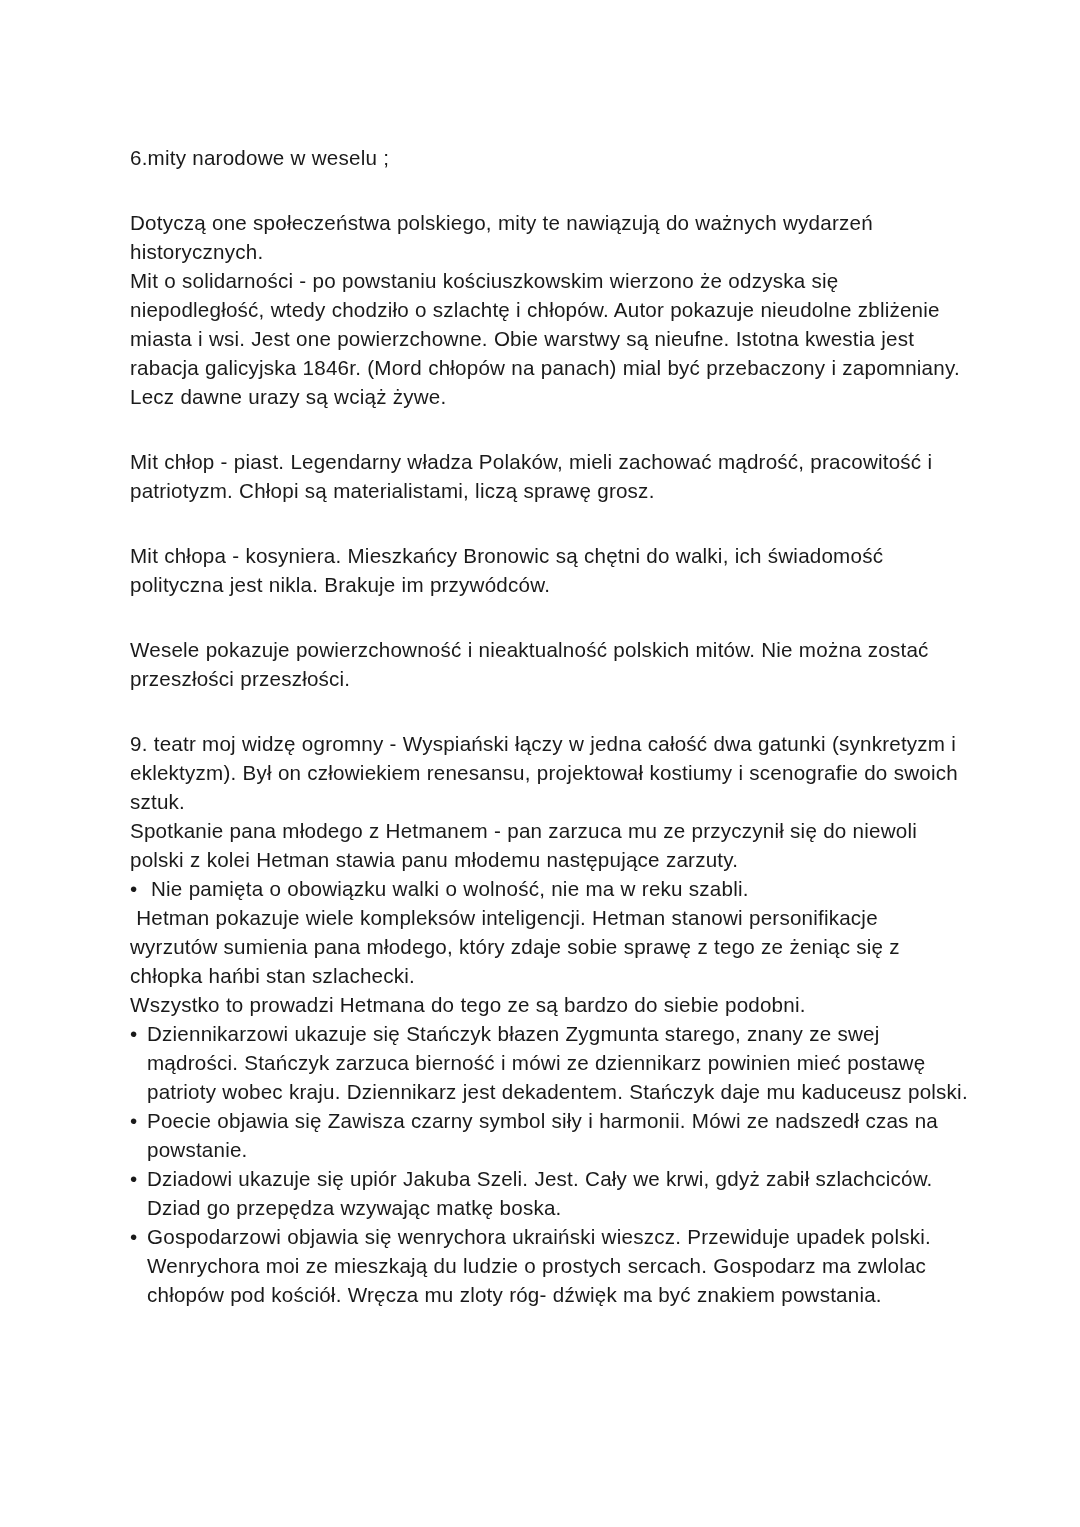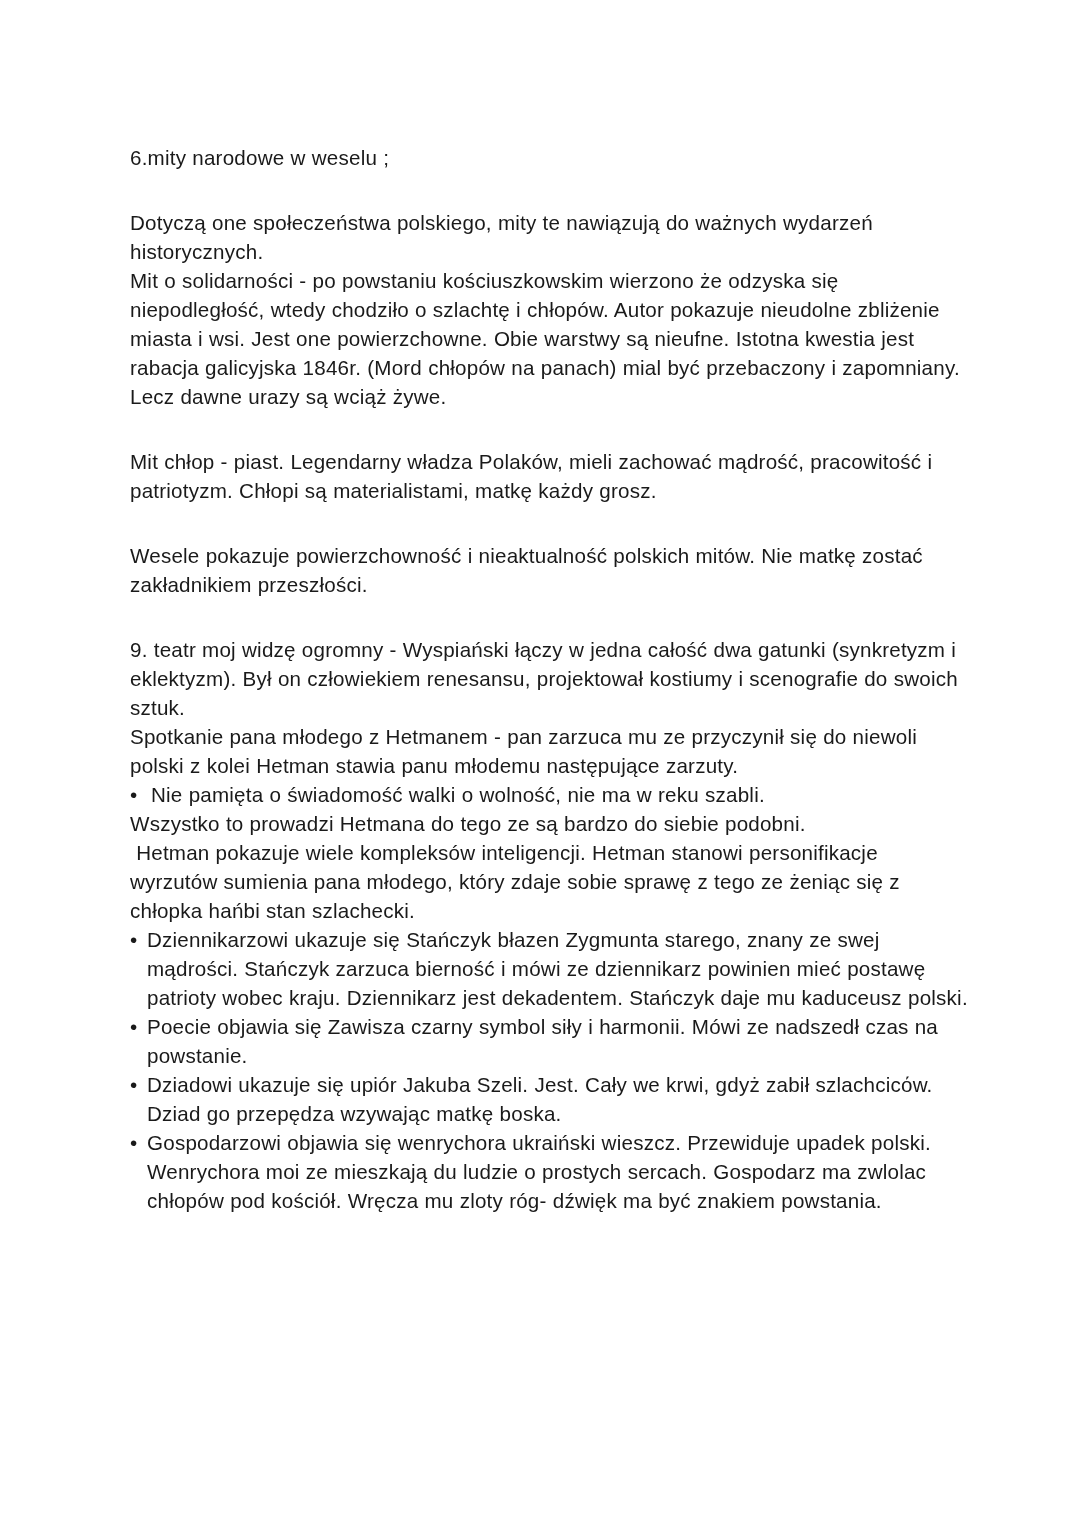--- a/index.html
+++ b/index.html
@@ -74,40 +74,41 @@
 
 <div class="page" style="background: rgb(255, 255, 255); color: rgb(26, 26, 26);">
   <div class="doc-body">
 
     <p class="para gap-0">6.mity narodowe w weselu ;</p>
 
     <p class="para gap-1">Dotyczą one społeczeństwa polskiego, mity te nawiązują do ważnych wydarzeń historycznych.</p>
 
     <p class="para gap-0">Mit o solidarności - po powstaniu kościuszkowskim wierzono że odzyska się niepodległość, wtedy chodziło o szlachtę i chłopów. Autor pokazuje nieudolne zbliżenie miasta i wsi. Jest one powierzchowne. Obie warstwy są nieufne. Istotna kwestia jest rabacja galicyjska 1846r. (Mord chłopów na panach) mial być przebaczony i zapomniany. Lecz dawne urazy są wciąż żywe.</p>
 
-    <p class="para gap-1">Mit chłop - piast. Legendarny władza Polaków, mieli zachować mądrość, pracowitość i patriotyzm. Chłopi są materialistami, matkę każdy grosz.</p>
+    <p class="para gap-1">Mit chłop - piast. Legendarny władza Polaków, mieli zachować mądrość, pracowitość i patriotyzm. Chłopi są materialistami, liczą sprawę grosz.</p>
 
+    <p class="para gap-1">Mit chłopa - kosyniera. Mieszkańcy Bronowic są chętni do walki, ich świadomość polityczna jest nikla. Brakuje im przywódców.</p>
 
-    <p class="para gap-1">Wesele pokazuje powierzchowność i nieaktualność polskich mitów. Nie matkę zostać zakładnikiem przeszłości.</p>
+    <p class="para gap-1">Wesele pokazuje powierzchowność i nieaktualność polskich mitów. Nie można zostać przeszłości przeszłości.</p>
 
     <p class="para gap-1">9. teatr moj widzę ogromny - Wyspiański łączy w jedna całość dwa gatunki (synkretyzm i eklektyzm). Był on człowiekiem renesansu, projektował kostiumy i scenografie do swoich sztuk.</p>
 
     <p class="para gap-3">Spotkanie pana młodego z Hetmanem - pan zarzuca mu ze przyczynił się do niewoli polski z kolei Hetman stawia panu młodemu następujące zarzuty.</p>
 
     <ul class="bullets gap-1">
 
       <li class="bullet wide-gap">
         <span class="bullet-dot">•</span>
-        <span>Nie pamięta o świadomość walki o wolność, nie ma w reku szabli.</span>
+        <span>Nie pamięta o obowiązku walki o wolność, nie ma w reku szabli.</span>
       </li>
     </ul>
 
+    <p class="flush gap-0"> Hetman pokazuje wiele kompleksów inteligencji. Hetman stanowi personifikacje wyrzutów sumienia pana młodego, który zdaje sobie sprawę z tego ze żeniąc się z chłopka hańbi stan szlachecki.</p>
+
     <p class="flush gap-0">Wszystko to prowadzi Hetmana do tego ze są bardzo do siebie podobni.</p>
-
-    <p class="flush gap-0"> Hetman pokazuje wiele kompleksów inteligencji. Hetman stanowi personifikacje wyrzutów sumienia pana młodego, który zdaje sobie sprawę z tego ze żeniąc się z chłopka hańbi stan szlachecki.</p>
 
     <ul class="bullets gap-0">
 
       <li class="bullet">
         <span class="bullet-dot">•</span>
         <span>Dziennikarzowi ukazuje się Stańczyk błazen Zygmunta starego, znany ze swej mądrości. Stańczyk zarzuca bierność i mówi ze dziennikarz powinien mieć postawę patrioty wobec kraju. Dziennikarz jest dekadentem. Stańczyk daje mu kaduceusz polski.</span>
       </li>
 
       <li class="bullet">
         <span class="bullet-dot">•</span>

